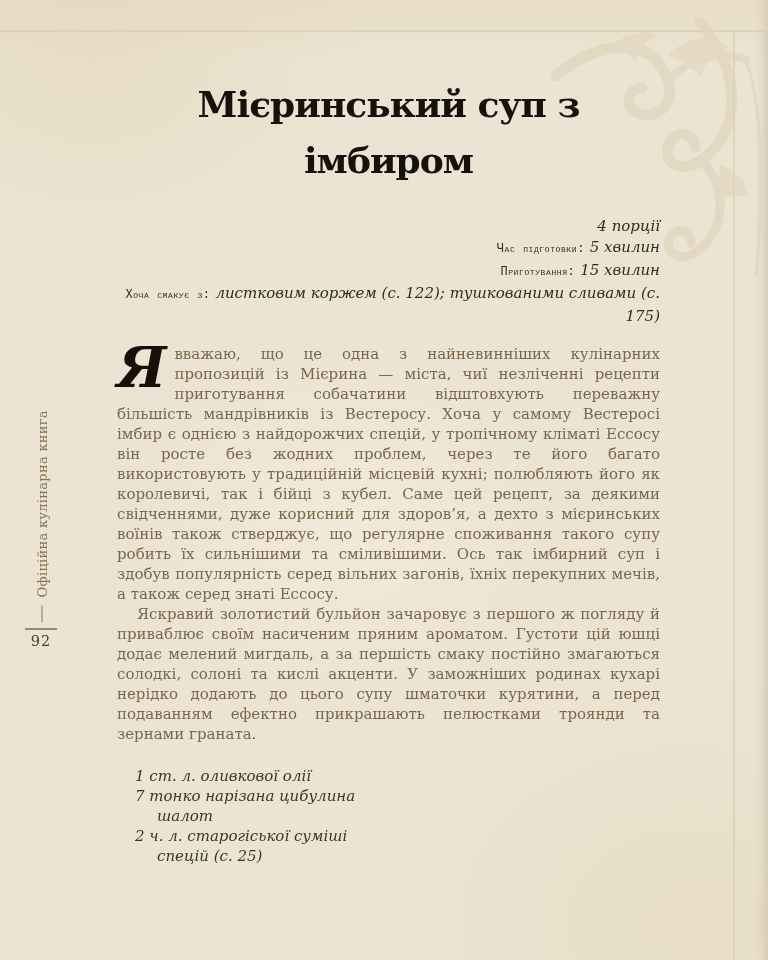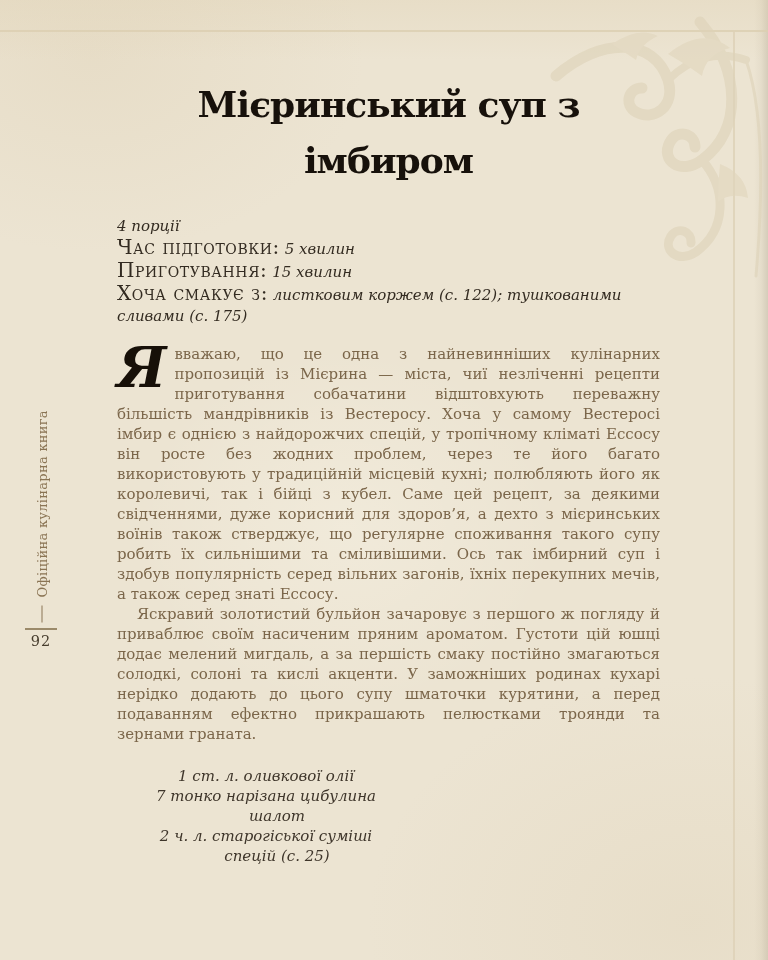--- a/index.html
+++ b/index.html
@@ -22,38 +22,38 @@
   .rule-top{position:absolute;left:0;top:30px;width:768px;height:2px;background:#dccfb2;opacity:.85;}
   .rule-right{position:absolute;left:733px;top:31px;width:2px;height:929px;background:#ddd1b6;opacity:.8;}
   .flourish{position:absolute;right:0;top:14px;width:218px;height:278px;opacity:.62;}
   
   .content{position:absolute;left:117px;top:0;width:543px;}
   .title{
     margin-top:76px;text-align:center;
     font-size:36px;line-height:56px;font-weight:700;letter-spacing:-1px;
     color:#17110b;font-family:"DejaVu Serif",serif;
   }
-  .meta{margin-top:28px;text-align:left;color:#332b21;}
+  .meta{margin-top:28px;text-align:right;color:#332b21;}
   .meta .row{font-size:15px;line-height:21px;}
-  .meta .caps{font-variant:small-caps;letter-spacing:.6px;font-size:20px;}
+  .meta .caps{font-variant:small-caps;letter-spacing:.6px;font-size:12px;font-family:Liberation Mono, monospace;}
   .meta .ital{font-style:italic;}
   .intro{margin-top:17px;}
   .body-text{
     font-size:15px;line-height:20px;color:#7b664a;text-align:justify;
   }
   .dropcap{
     float:left;font-size:56px;line-height:42px;font-weight:700;font-style:italic;
     color:#171008;padding:2px 8px 0 0;font-family:"DejaVu Serif",serif;
   }
   .para2{margin-top:2px;text-indent:20px;}
   .ingredients{
     display:flex;margin-top:22px;padding-left:18px;color:#3e352a;
     font-style:italic;font-size:15px;line-height:20px;
   }
-  .ingredients ul{list-style:none;margin:0;padding:0;text-align:center;}
+  .ingredients ul{list-style:none;margin:0;padding:0;}
   .ingredients li{padding-left:22px;text-indent:-22px;}
   .col-left{width:262px;flex:none;}
   .col-right{width:260px;flex:none;margin-left:11px;}
   
   .spine{
     position:absolute;left:-41px;top:531px;width:166px;height:17px;
     transform:rotate(-90deg);
     display:flex;align-items:center;justify-content:flex-start;gap:8px;
     color:#8a7454;font-size:13px;letter-spacing:.3px;white-space:nowrap;
   }

